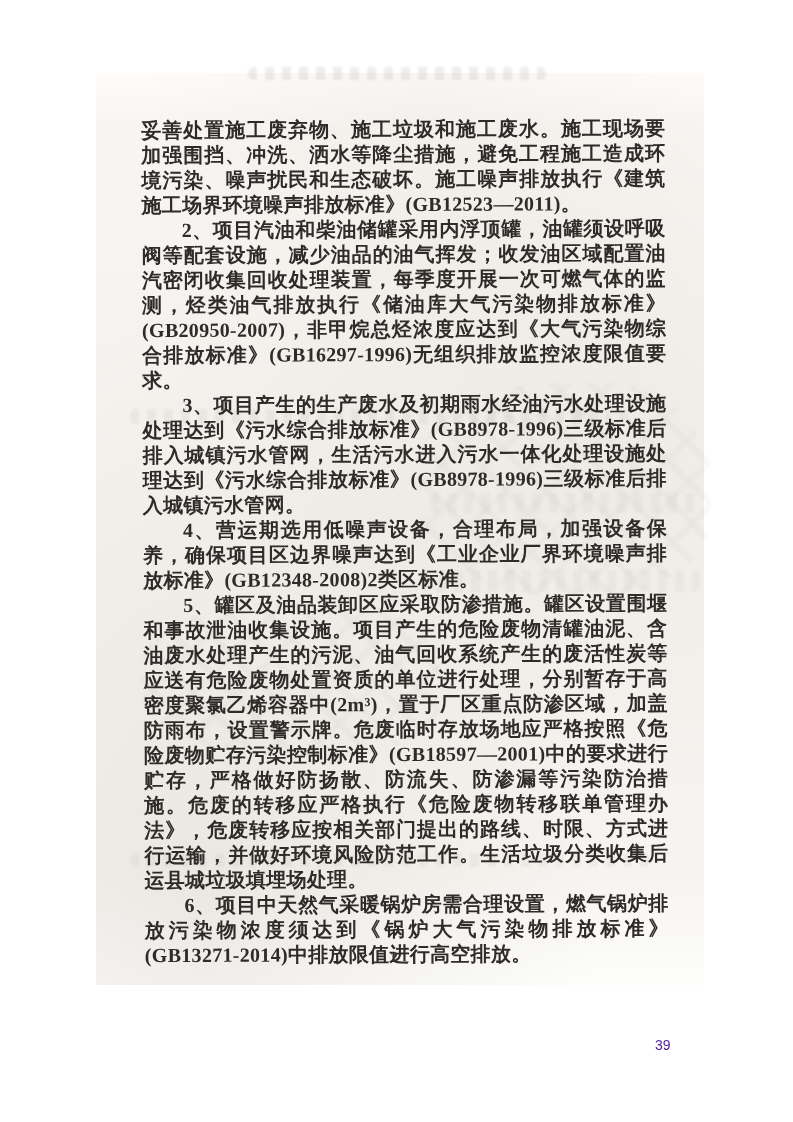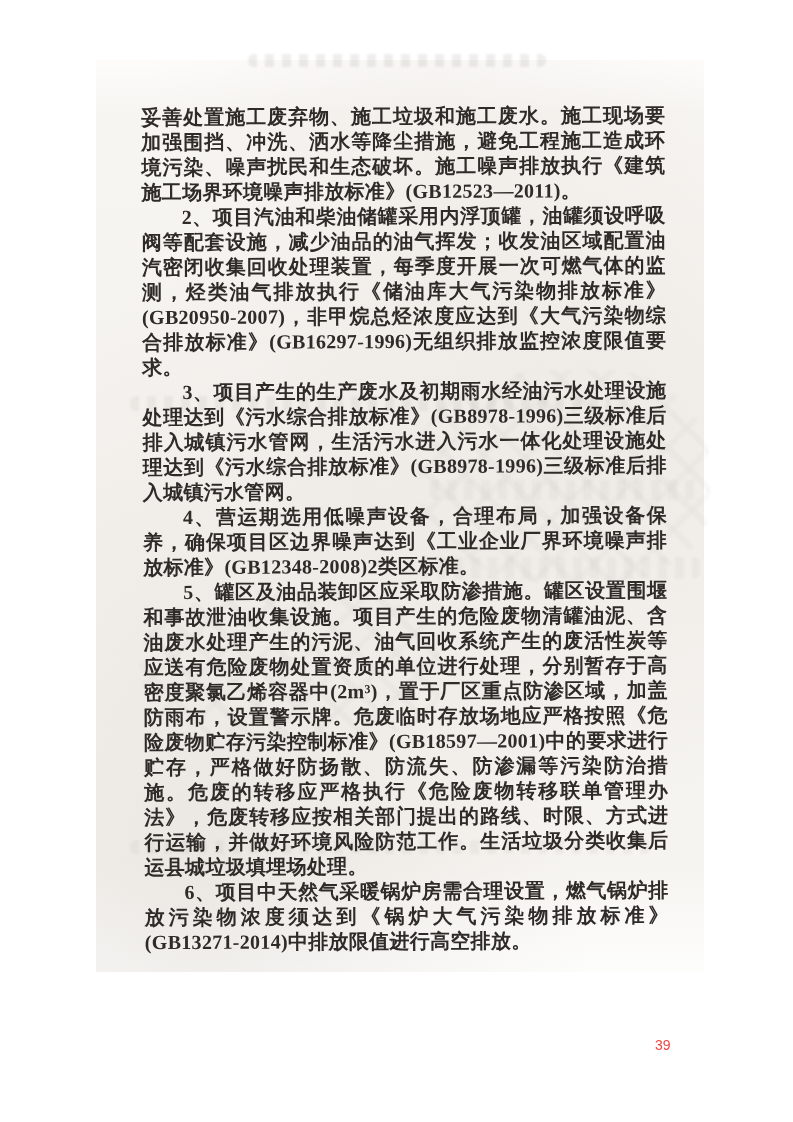--- a/index.html
+++ b/index.html
@@ -11,21 +11,21 @@
     width: 793px;
     height: 1122px;
     background: #ffffff;
     overflow: hidden;
   }
 
   
   .scan {
     position: absolute;
     left: 96px;
-    top: 60px;
+    top: 73px;
     width: 608px;
     height: 912px;
     background:
       radial-gradient(ellipse at 18% 92%, rgba(208,202,194,0.30), transparent 55%),
       radial-gradient(ellipse at 88% 42%, rgba(213,208,200,0.22), transparent 50%),
       radial-gradient(ellipse at 55% 10%, rgba(220,215,208,0.18), transparent 60%),
       linear-gradient(180deg, #fdfcfb 0%, #f7f5f1 6%, #f5f3ef 55%, #f6f4f0 88%, #fdfdfc 100%);
   }
 
   .scan-text {
@@ -81,21 +81,21 @@
   .watermark-right { left: 322px; top: 310px; width: 292px; height: 214px; }
   .watermark-left  { left: 44px;  top: 530px; width: 300px; height: 155px; }
 
   
   .pdf-page-number {
     position: absolute;
     left: 655px;
     top: 1037px;
     font-family: "Liberation Sans", "DejaVu Sans", sans-serif;
     font-size: 14px;
-    color: #ef4444;
+    color: #4c1d95;
   }
 </style>
 </head>
 <body>
 
 <div class="pdf-page">
 
   <div class="scan">
 
     <div class="artifact smudge smudge-topline"></div>

